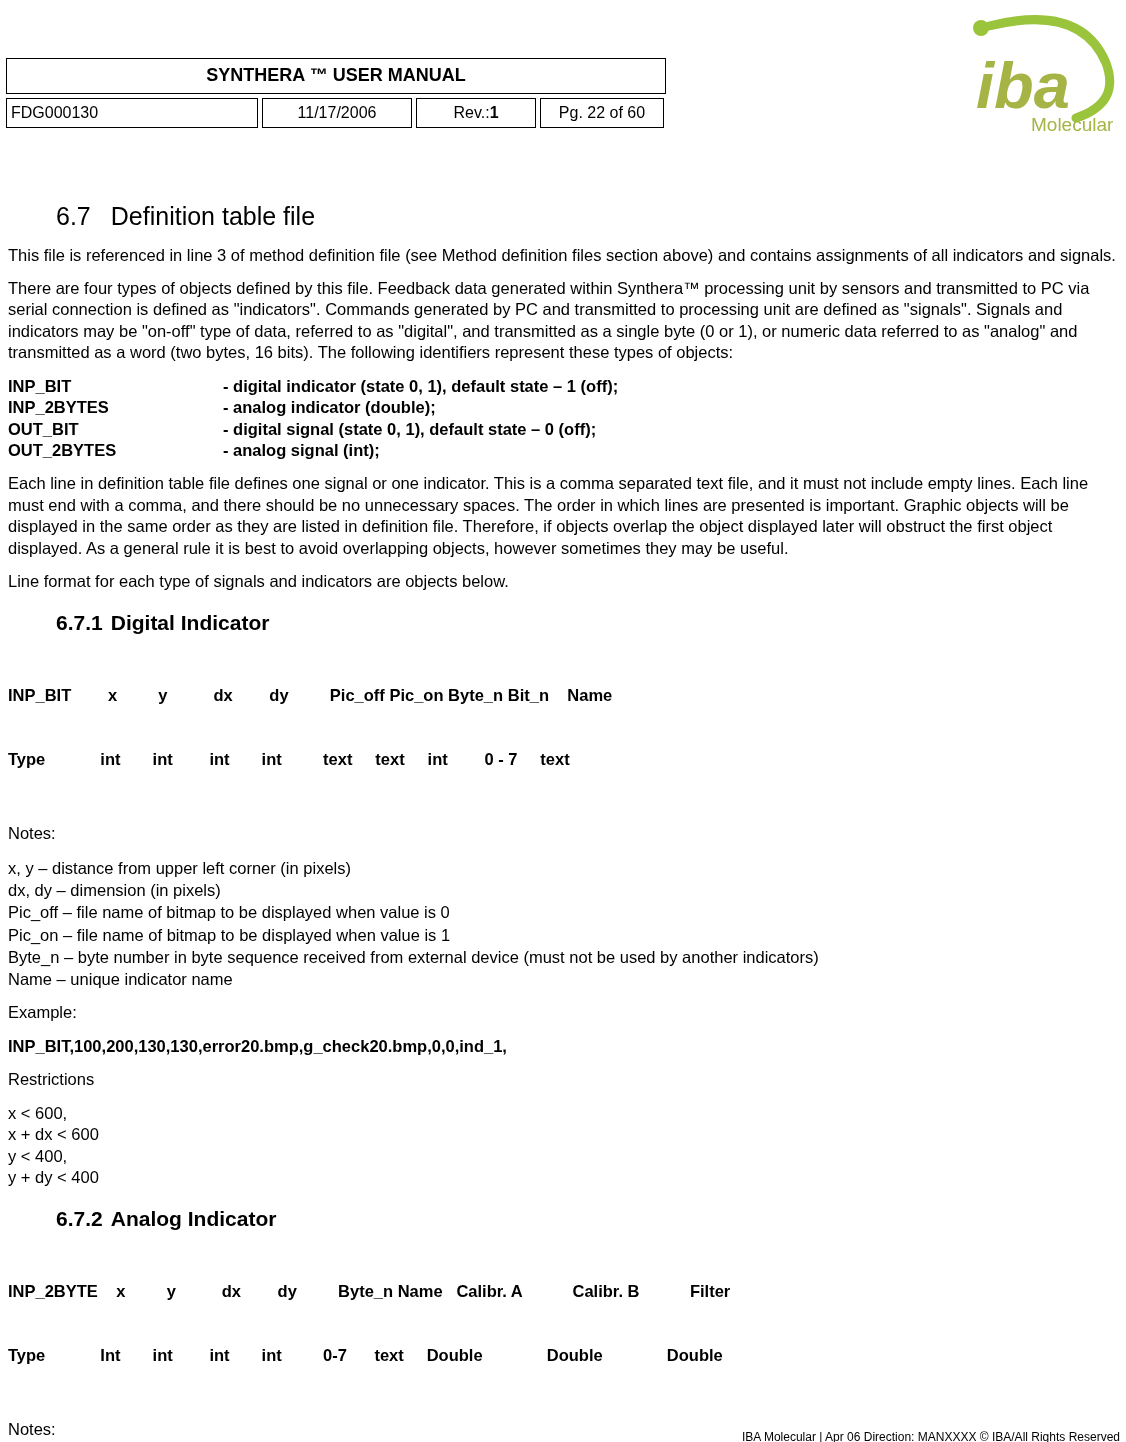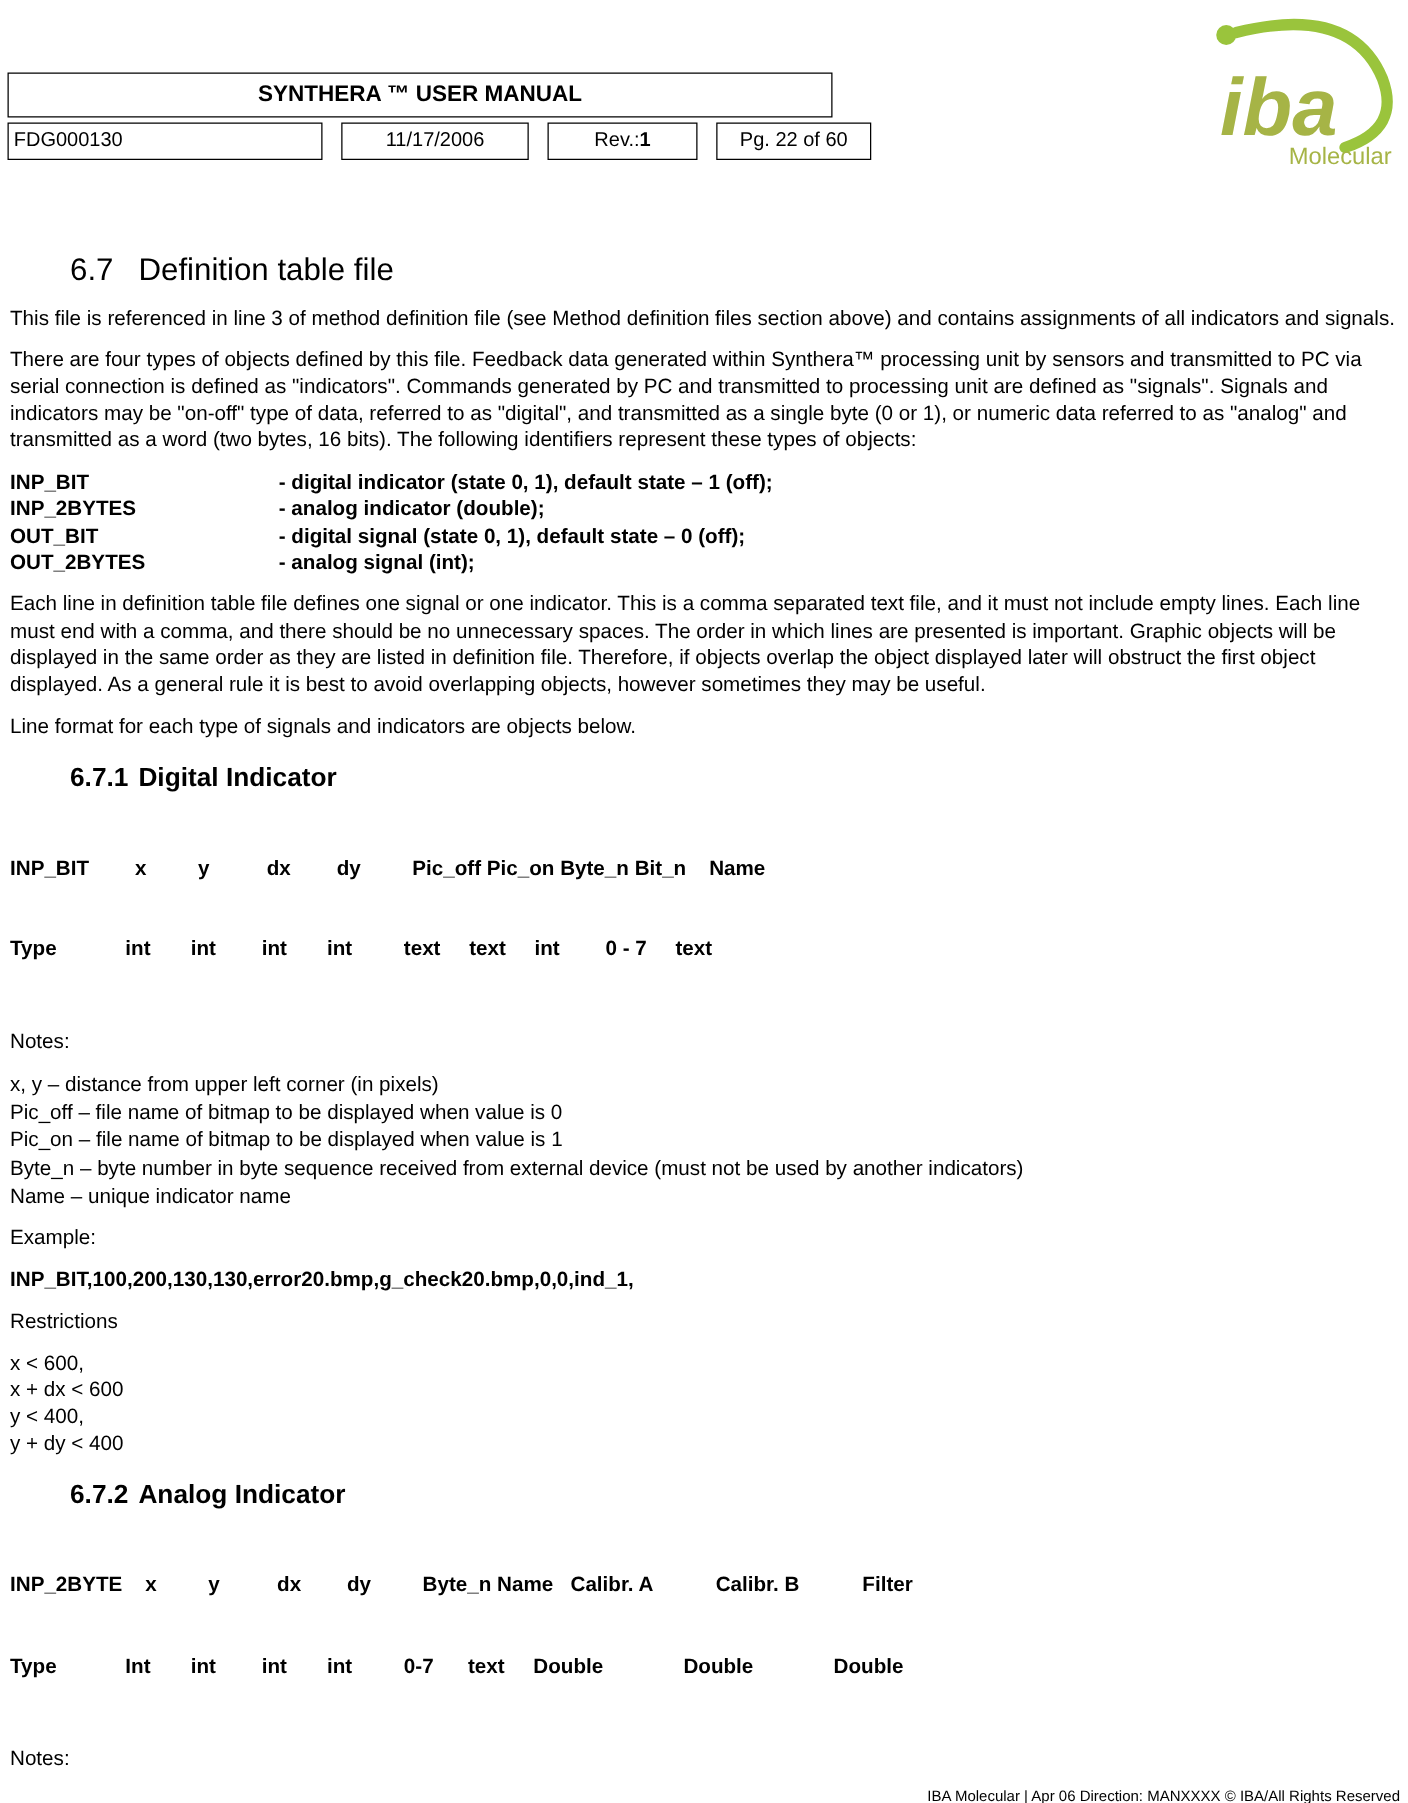--- a/index.html
+++ b/index.html
@@ -28,21 +28,21 @@
       height: 36px;
       display: flex;
       align-items: center;
       justify-content: center;
       font-weight: bold;
       font-size: 18px;
       margin-bottom: 4px;
     }
     .meta-row {
       display: flex;
-      gap: 15px;
+      gap: 4px;
     }
     .meta-cell {
       border: 1.5px solid #000;
       height: 30px;
       display: flex;
       align-items: center;
       justify-content: center;
       font-size: 16px;
     }
     .meta-doc { width: 252px; justify-content: flex-start; padding-left: 4px;}
@@ -146,20 +146,21 @@
   <h3>
     <span class="secnum">6.7.1</span><span>Digital Indicator</span>
   </h3>
   <div class="coltable">
     <div>INP_BIT        x         y          dx        dy         Pic_off Pic_on Byte_n Bit_n    Name</div>
     <div>Type            int       int        int       int         text     text     int        0 - 7     text</div>
   </div>
   <p>Notes:</p>
   <div class="notes-block">
     <div>x, y – distance from upper left corner (in pixels)</div>
+    <div>dx, dy – dimension (in pixels)</div>
     <div>Pic_off – file name of bitmap to be displayed when value is 0</div>
     <div>Pic_on – file name of bitmap to be displayed when value is 1</div>
     <div>Byte_n – byte number in byte sequence received from external device (must not be used by another indicators)</div>
     <div>Name – unique indicator name</div>
   </div>
   <p>Example:</p>
   <p class="example">INP_BIT,100,200,130,130,error20.bmp,g_check20.bmp,0,0,ind_1,</p>
   <p>Restrictions</p>
   <div class="restrict">
     <div class="restrict-row">

